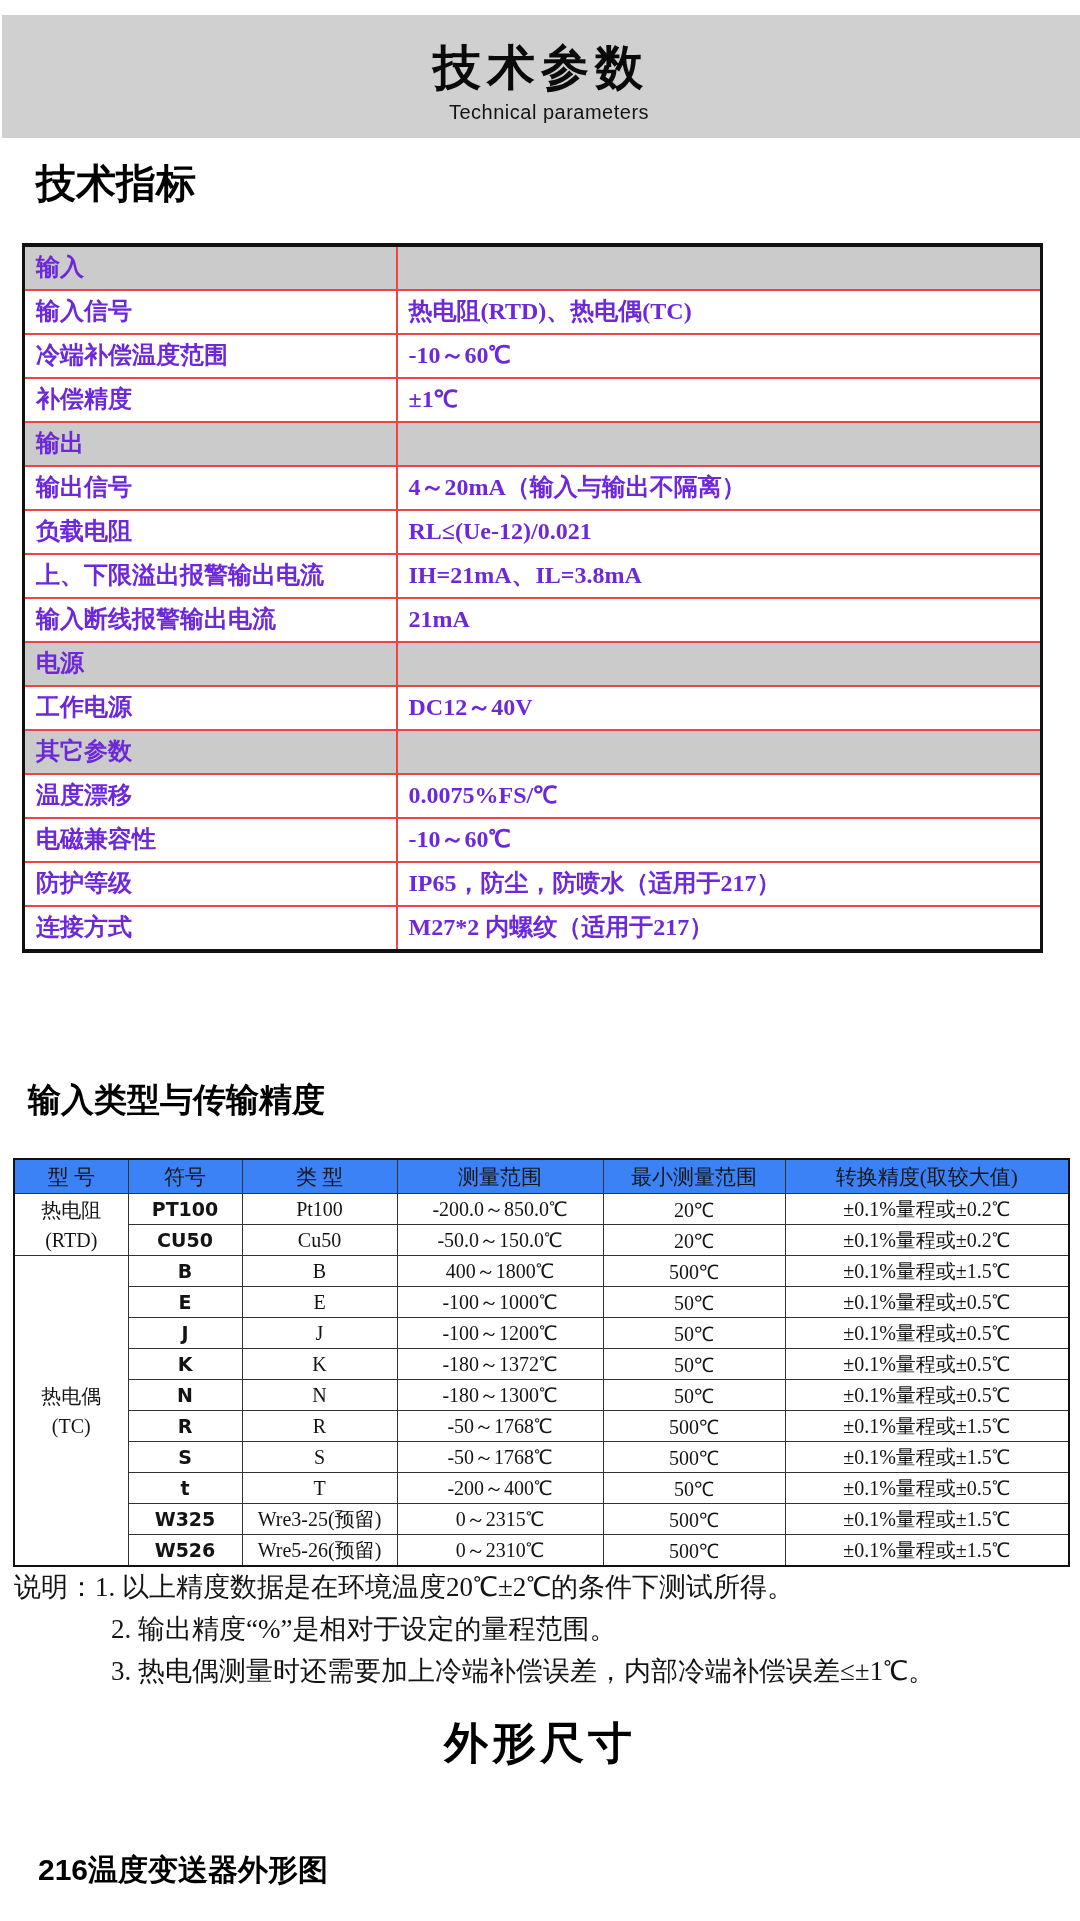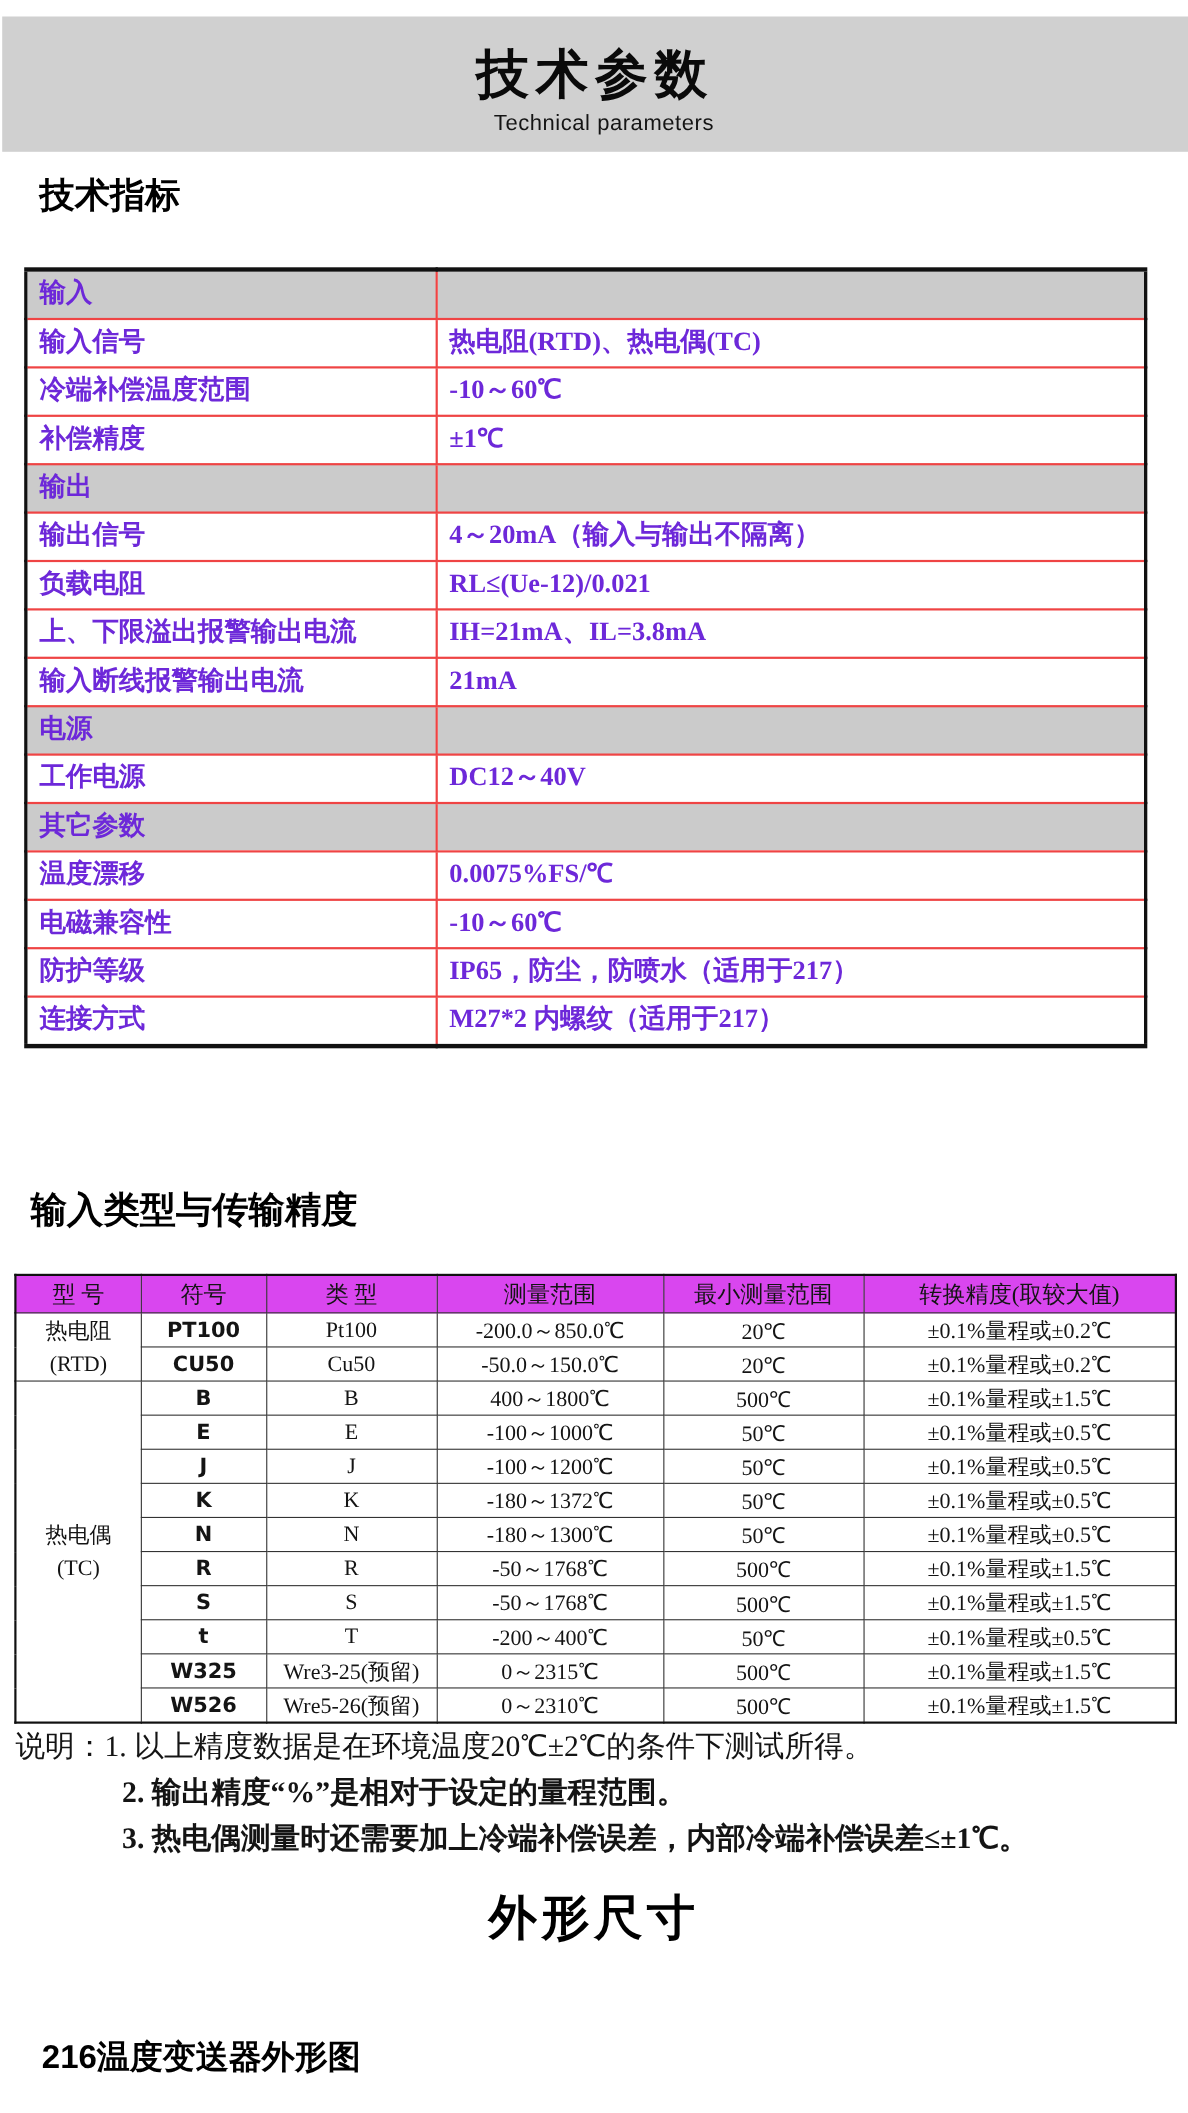--- a/index.html
+++ b/index.html
@@ -19,21 +19,21 @@
   }
   .banner-subtitle{
     font-family:"Liberation Sans", sans-serif;font-size:20px;
     margin-top:1px;color:#141414;letter-spacing:0.5px;padding-left:16px;
   }
   
   .heading{
     position:absolute;font-family:"Liberation Sans", sans-serif;
     font-weight:700;color:#000;white-space:nowrap;
   }
-  #h-tech{top:156px;left:36px;font-size:32px;}
+  #h-tech{top:156px;left:36px;font-size:40px;}
   #h-input{top:1078px;left:28px;font-size:33px;}
   #h-dims{top:1714px;left:0;width:1080px;text-align:center;font-size:44px;letter-spacing:4px;}
   #h-outline{top:1850px;left:38px;font-size:30px;}
   
   .spec-table{
     position:absolute;top:243px;left:22px;width:1021px;
     border-collapse:collapse;table-layout:fixed;
     border:3px solid #111;border-top-width:4px;border-bottom-width:4px;
   }
   .spec-table td{
@@ -42,37 +42,37 @@
     overflow:hidden;white-space:nowrap;
   }
   .spec-table tr.sec td{background:#cbcbcb;}
   
   .acc-table{
     position:absolute;top:1158px;left:13px;width:1057px;
     border-collapse:collapse;table-layout:fixed;text-align:center;
     border:2px solid #111;
   }
   .acc-table th{
-    height:33px;background:#d946ef;font-size:21px;font-weight:400;
+    height:33px;background:#3b82f6;font-size:21px;font-weight:400;
     border:1px solid #333;padding:0;white-space:nowrap;color:#141414;
   }
   .acc-table td{
     height:30px;font-size:20px;border:1px solid #333;padding:0;
     white-space:nowrap;color:#141414;
   }
   .acc-table td.sym{font-family:"DejaVu Sans", sans-serif;font-weight:700;font-size:19px;}
   .acc-table td.model{font-size:20px;vertical-align:middle;}
   .acc-table td.model div{line-height:1.5;}
   
   .notes{
     position:absolute;top:1566px;left:14px;width:1050px;
     font-size:27px;line-height:42px;color:#141414;
   }
   .note-line{white-space:nowrap;}
-  .note-line + .note-line{padding-left:97px;font-weight:bold;}
+  .note-line + .note-line{padding-left:97px;}
 </style>
 </head>
 <body>
 
 <div class="banner">
   <div class="banner-title">技术参数</div>
   <div class="banner-subtitle">Technical parameters</div>
 </div>
 
 <div class="heading" id="h-tech">技术指标</div>

